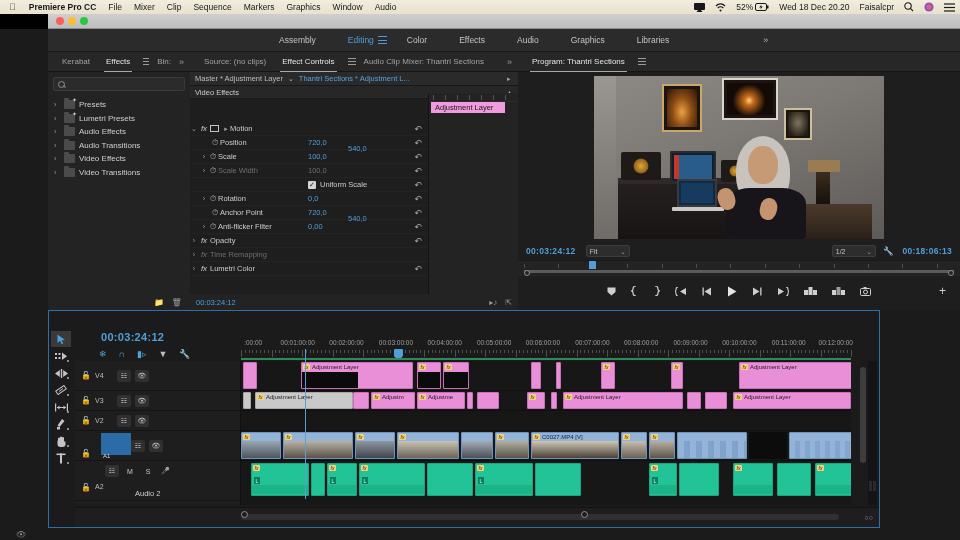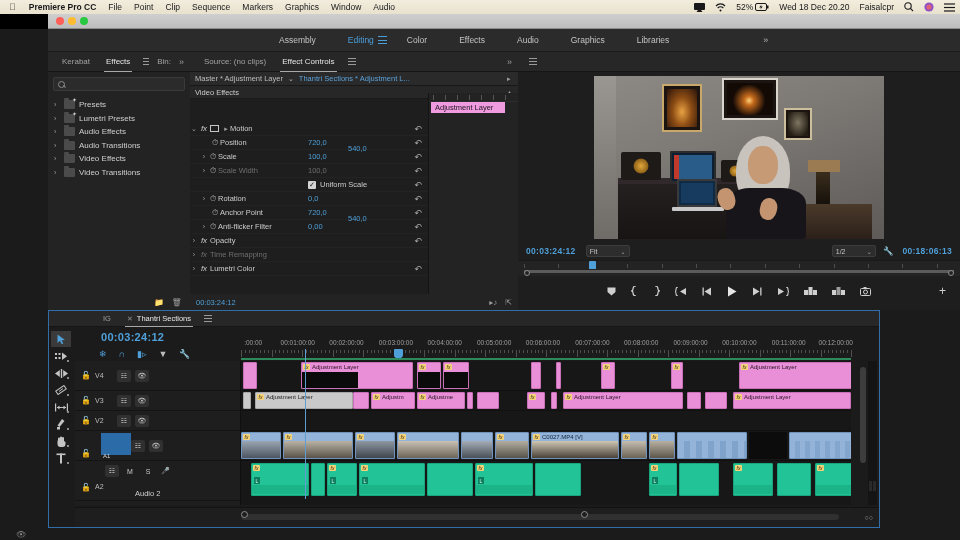--- a/index.html
+++ b/index.html
@@ -333,21 +333,21 @@
 </style>
 </head>
 <body>
 
 <div class="app">
 
   <div class="macbar">
     <div class="apple"></div>
     <div class="mi bold">Premiere Pro CC</div>
     <div class="mi">File</div>
-    <div class="mi">Point</div>
+    <div class="mi">Mixer</div>
     <div class="mi">Clip</div>
     <div class="mi">Sequence</div>
     <div class="mi">Markers</div>
     <div class="mi">Graphics</div>
     <div class="mi">Window</div>
     <div class="mi">Audio</div>
     <div class="spacer"></div>
     <div class="ri">
       <svg width="11" height="9" viewBox="0 0 11 9">
           <rect x="0" y="0" width="11" height="7" rx="1" fill="#18181a"></rect>
@@ -476,20 +476,21 @@
 
   <div class="panel" id="fx-panel">
     <div class="ptabs">
       <div class="ptab">Source: (no clips)</div>
       <div class="ptab active">Effect Controls</div>
       <div class="hamb">
           <i></i>
           <i></i>
           <i></i>
         </div>
+      <div class="ptab">Audio Clip Mixer: Thantri Sections</div>
       <div class="chev2">»</div>
     </div>
 
     <div class="ecbar">
       <span>Master * Adjustment Layer</span>
       <span style="font-size:7px">⌄</span>
       <span class="blue">Thantri Sections * Adjustment L...</span>
       <span class="tri">▸</span>
     </div>
 
@@ -590,20 +591,21 @@
       <span>00:03:24:12</span>
       <span class="right">
         <span>▸♪</span>
         <span>⇱</span>
       </span>
     </div>
   </div>
 
   <div class="panel" id="prog-panel">
     <div class="ptabs">
+      <div class="ptab active">Program: Thantri Sections</div>
       <div class="hamb">
           <i></i>
           <i></i>
           <i></i>
         </div>
     </div>
 
     <div class="monitor-wrap">
       <div class="video">
         <div class="v-wall"></div>
@@ -742,32 +744,20 @@
           </svg>
         </span>
       <span class="plus">+</span>
     </div>
   </div>
 
   <div class="leftstrip"></div>
   <div class="rightfill"></div>
 
   <div class="panel" id="tl-panel">
-    <div class="tl-tabs">
-      <div class="tl-tab">IG</div>
-      <div class="tl-tab active">
-        <span class="x">✕</span>
-        <span>Thantri Sections</span>
-      </div>
-      <div class="hamb">
-          <i></i>
-          <i></i>
-          <i></i>
-        </div>
-    </div>
 
     <div class="tl-tc">00:03:24:12</div>
 
     <div class="tl-icons">
       <span>❄</span>
       <span>∩</span>
       <span>▮▹</span>
       <span class="grey">▼</span>
       <span class="grey">🔧</span>
     </div>

